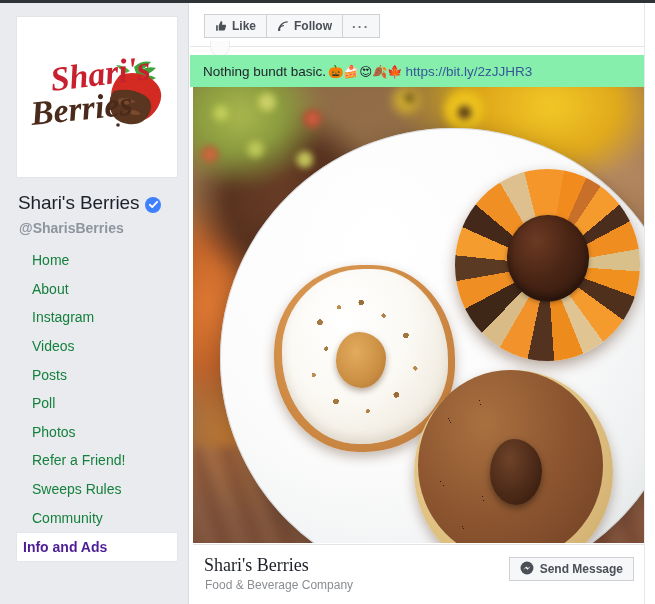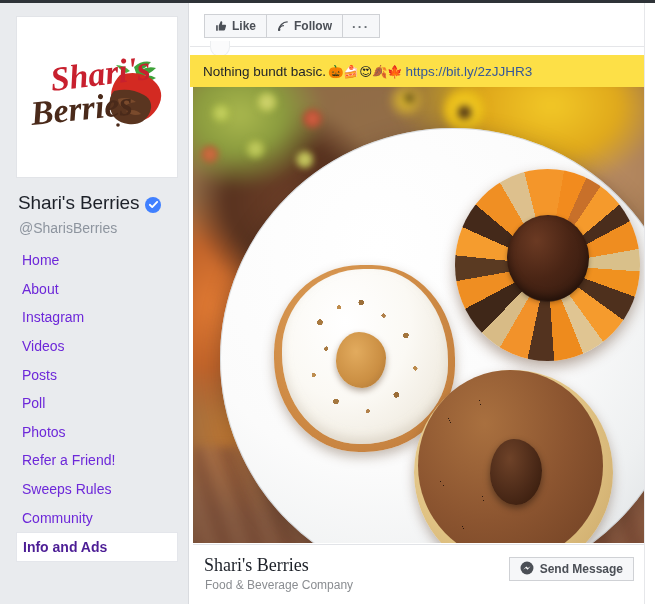--- a/index.html
+++ b/index.html
@@ -58,29 +58,29 @@
     background: #4080ff;
     display: inline-flex; align-items: center; justify-content: center;
     flex: 0 0 auto;
     position: relative; top: 2px;
   }
   .verified-badge svg { display: block; }
 
   .page-handle {
     position: absolute; left: 19px; top: 216px;
     font-size: 14px; line-height: 18px;
-    color: #8d949e; font-weight: normal;
+    color: #8d949e; font-weight: bold;
   }
 
   .nav { position: absolute; left: 0; top: 243px; width: 189px; }
   .nav-item {
     height: 28.6px;
     display: flex; align-items: center;
-    padding-left: 22px;
-    font-size: 14px; color: #6d28d9;
+    padding-left: 32px;
+    font-size: 14px; color: #15803d;
     cursor: pointer;
   }
   .nav-item .lbl { line-height: 16px; }
   .nav-item.active {
     margin: 0 11px 0 16px;
     padding-left: 6px;
     height: 30px;
     background: #ffffff;
     border: 1px solid #e4e6eb;
     font-weight: bold;
@@ -133,21 +133,21 @@
   }
 
   
   .post-caption {
     position: absolute; left: 0; top: 52px;
     width: 465px; height: 32px;
     display: flex; align-items: center;
     padding-left: 13px;
     font-size: 13.5px; color: #1d2129;
     white-space: nowrap;
-    background: #fde047;
+    background: #86efac;
   }
   .post-caption .emojis {
     font-family: "DejaVu Sans", sans-serif;
     font-size: 12.5px;
     letter-spacing: 0px;
     margin: 0 2px;
   }
   .post-caption .link { color: #365899; }
 
   

